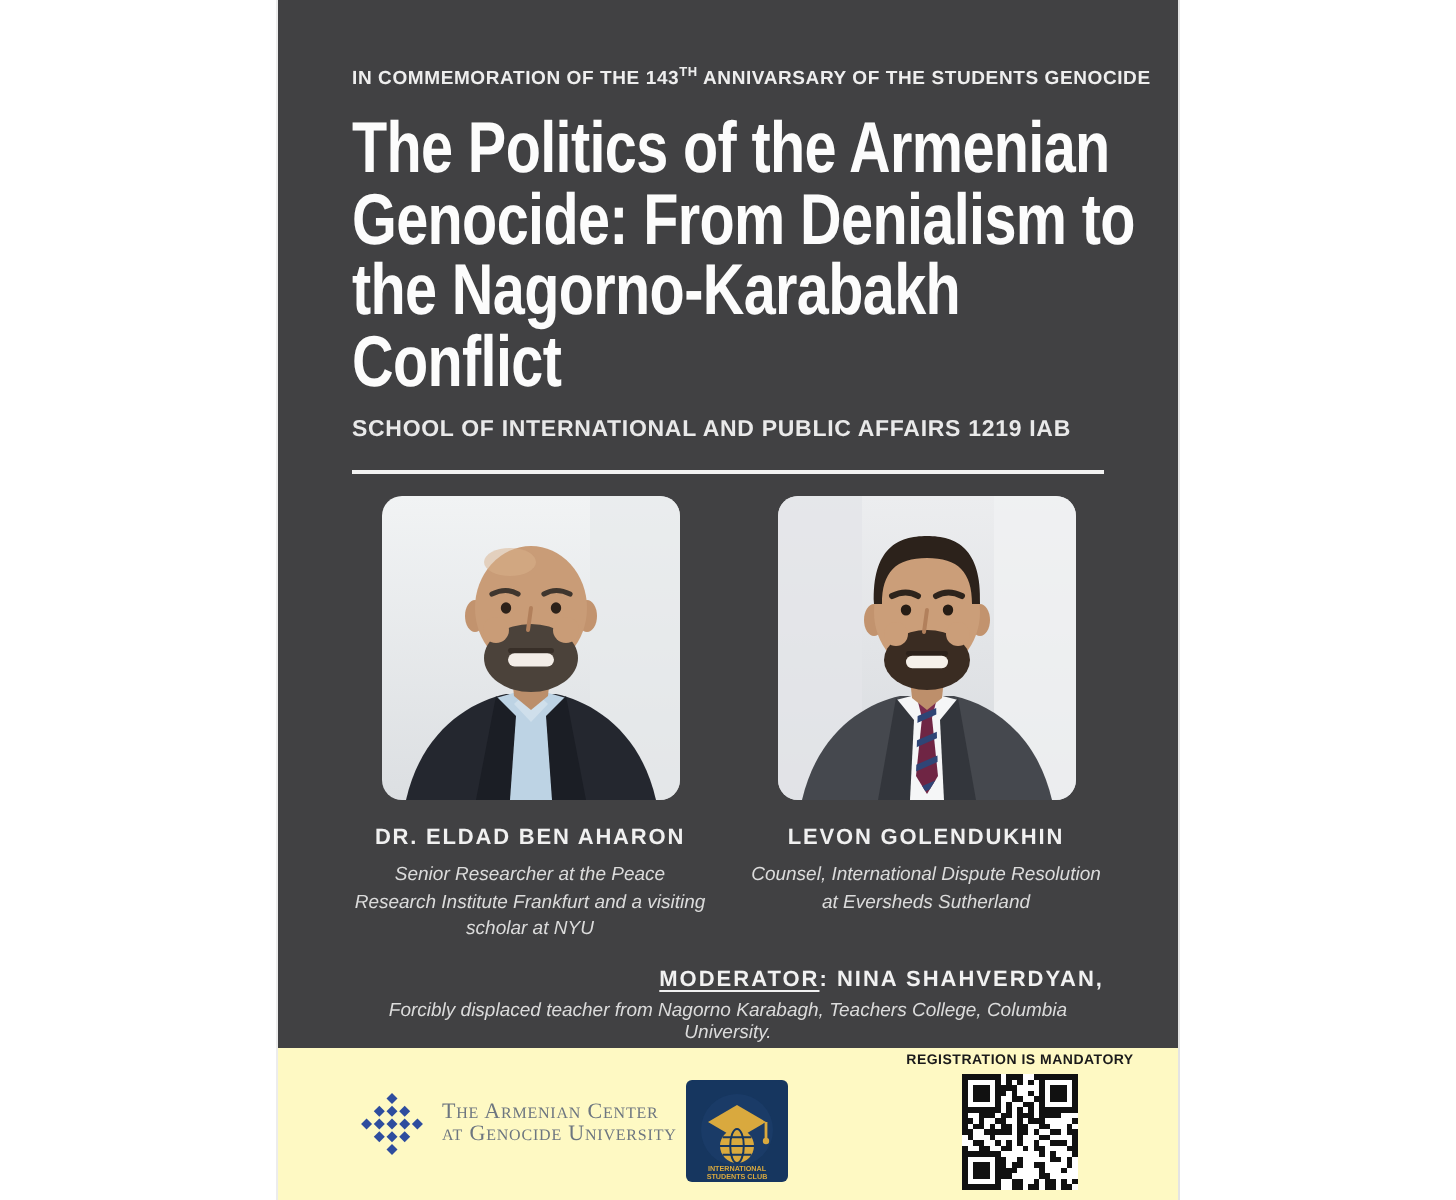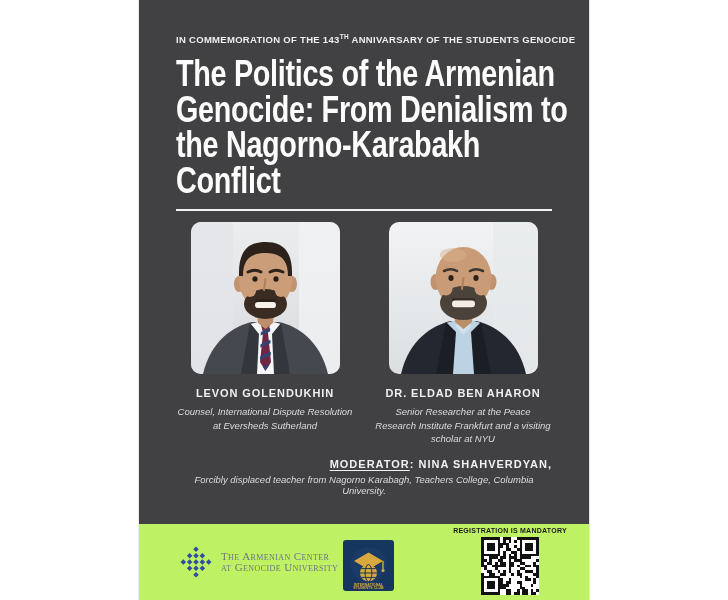--- a/index.html
+++ b/index.html
@@ -31,21 +31,21 @@
   .photo{width:149px;height:152px;border-radius:10px;overflow:hidden;flex:none;}
   .photo svg{display:block;}
   .speaker-name{margin-top:13px;font-size:11px;font-weight:700;letter-spacing:.9px;
     color:#f0f0f0;text-align:center;white-space:nowrap;}
   .speaker-bio{margin-top:6px;font-size:9.5px;line-height:13.5px;font-style:italic;
     color:#dbdbdb;text-align:center;max-width:178px;}
   .moderator{margin-top:12px;text-align:center;}
   .mod-line{font-size:11px;font-weight:700;letter-spacing:1px;color:#f1f1f1;text-align:right;}
   .mod-label{text-decoration:underline;text-underline-offset:2px;}
   .mod-bio{margin-top:4px;font-size:9.5px;font-style:italic;color:#dbdbdb;}
-  .footer{position:relative;width:100%;height:76px;background:#bef264;}
+  .footer{position:relative;width:100%;height:76px;background:#fef9c3;}
   .ac{position:absolute;left:39px;top:50%;transform:translateY(-50%);
     display:flex;align-items:center;gap:7px;}
   .ac-text{font-family:"Liberation Serif",serif;font-variant:small-caps;
     font-size:11px;line-height:11.5px;letter-spacing:.4px;color:#6d7680;white-space:nowrap;}
   .isc{position:absolute;left:204px;top:16px;width:51px;height:51px;}
   .qr-block{position:absolute;right:20px;top:3px;width:118px;
     display:flex;flex-direction:column;align-items:center;}
   .qr-label{font-size:7px;font-weight:700;letter-spacing:.25px;color:#1a1a1a;
     white-space:nowrap;}
   #qr{margin-top:3px;shape-rendering:crispEdges;}
@@ -63,25 +63,63 @@
       </div>
 
       <div class="title">
         <div class="title-line">The Politics of the Armenian</div>
         <div class="title-line">Genocide: From Denialism to</div>
         <div class="title-line">the Nagorno-Karabakh</div>
         <div class="title-line">Conflict</div>
       </div>
 
       <div class="schedule">
+        <div class="schedule-line">SCHOOL OF INTERNATIONAL AND PUBLIC AFFAIRS 1219 IAB</div>
       </div>
 
       <div class="divider"></div>
 
       <div class="speakers">
+
+        <div class="speaker">
+          <div class="photo">
+            <svg width="149" height="152" viewBox="0 0 149 152">
+              <defs>
+                <linearGradient id="gL" x1="0" y1="0" x2="0" y2="1">
+                  <stop offset="0" stop-color="#f1f3f4"></stop>
+                    <stop offset="1" stop-color="#dcdfe2"></stop>
+                </linearGradient>
+              </defs>
+              <rect width="149" height="152" fill="url(#gL)"></rect>
+              <rect x="104" width="45" height="152" fill="#e7e9eb" opacity="0.7"></rect>
+              <path d="M12 152 C20 117 44 103 62 99 L87 99 C105 103 129 117 137 152 Z" fill="#24272f"></path>
+              <path d="M57 101 L74.5 96 L92 101 L87 152 L62 152 Z" fill="#bdd3e4"></path>
+              <path d="M74.5 96 L66 104 L74.5 113 L83 104 Z" fill="#cfdfeb"></path>
+              <path d="M57 100 L47 152 L64 152 L67 110 Z" fill="#1b1e25"></path>
+              <path d="M92 100 L102 152 L85 152 L82 110 Z" fill="#1b1e25"></path>
+              <path d="M64 80 L85 80 L83 100 L74.5 107 L66 100 Z" fill="#bb8e6a"></path>
+              <ellipse cx="46.5" cy="60" rx="5" ry="8" fill="#c2936e"></ellipse>
+              <ellipse cx="102.5" cy="60" rx="5" ry="8" fill="#c2936e"></ellipse>
+              <ellipse cx="74.5" cy="56" rx="28" ry="31" fill="#c99c77"></ellipse>
+              <ellipse cx="64" cy="33" rx="13" ry="7" fill="#d9b18c" opacity="0.5"></ellipse>
+              <ellipse cx="74.5" cy="81" rx="23.5" ry="17" fill="#4b423a"></ellipse>
+              <circle cx="57" cy="67" r="6.5" fill="#c99c77"></circle>
+              <circle cx="92" cy="67" r="6.5" fill="#c99c77"></circle>
+              <rect x="63" y="76" width="23" height="2.6" rx="1.3" fill="#382f28"></rect>
+              <rect x="63" y="78.6" width="23" height="6.6" rx="3.3" fill="#f3ede7"></rect>
+              <path d="M55 49 Q62 45.5 68 49" stroke="#3f362e" stroke-width="2.6" fill="none" stroke-linecap="round"></path>
+              <path d="M81 49 Q87 45.5 94 49" stroke="#3f362e" stroke-width="2.6" fill="none" stroke-linecap="round"></path>
+              <ellipse cx="62" cy="56" rx="2.6" ry="2.9" fill="#2c2119"></ellipse>
+              <ellipse cx="87" cy="56" rx="2.6" ry="2.9" fill="#2c2119"></ellipse>
+              <path d="M74.5 56 L73 67" stroke="#b2805c" stroke-width="2" stroke-linecap="round" fill="none"></path>
+            </svg>
+          </div>
+          <div class="speaker-name">DR. ELDAD BEN AHARON</div>
+          <div class="speaker-bio">Senior Researcher at the Peace Research Institute Frankfurt and a visiting scholar at NYU</div>
+        </div>
 
         <div class="speaker">
           <div class="photo">
             <svg width="149" height="152" viewBox="0 0 149 152">
               <defs>
                 <linearGradient id="gR" x1="0" y1="0" x2="0" y2="1">
                   <stop offset="0" stop-color="#ecedef"></stop>
                     <stop offset="1" stop-color="#d8dbdf"></stop>
                 </linearGradient>
                 <clipPath id="tc">
@@ -114,57 +152,20 @@
               <path d="M79 50 Q85 46.5 92 50" stroke="#2e241c" stroke-width="3" fill="none" stroke-linecap="round"></path>
               <ellipse cx="64" cy="57" rx="2.6" ry="2.8" fill="#271d15"></ellipse>
               <ellipse cx="85" cy="57" rx="2.6" ry="2.8" fill="#271d15"></ellipse>
               <path d="M74.5 57 L73 68" stroke="#b2805c" stroke-width="2" stroke-linecap="round" fill="none"></path>
             </svg>
           </div>
           <div class="speaker-name">LEVON GOLENDUKHIN</div>
           <div class="speaker-bio">Counsel, International Dispute Resolution at Eversheds Sutherland</div>
         </div>
 
-        <div class="speaker">
-          <div class="photo">
-            <svg width="149" height="152" viewBox="0 0 149 152">
-              <defs>
-                <linearGradient id="gL" x1="0" y1="0" x2="0" y2="1">
-                  <stop offset="0" stop-color="#f1f3f4"></stop>
-                    <stop offset="1" stop-color="#dcdfe2"></stop>
-                </linearGradient>
-              </defs>
-              <rect width="149" height="152" fill="url(#gL)"></rect>
-              <rect x="104" width="45" height="152" fill="#e7e9eb" opacity="0.7"></rect>
-              <path d="M12 152 C20 117 44 103 62 99 L87 99 C105 103 129 117 137 152 Z" fill="#24272f"></path>
-              <path d="M57 101 L74.5 96 L92 101 L87 152 L62 152 Z" fill="#bdd3e4"></path>
-              <path d="M74.5 96 L66 104 L74.5 113 L83 104 Z" fill="#cfdfeb"></path>
-              <path d="M57 100 L47 152 L64 152 L67 110 Z" fill="#1b1e25"></path>
-              <path d="M92 100 L102 152 L85 152 L82 110 Z" fill="#1b1e25"></path>
-              <path d="M64 80 L85 80 L83 100 L74.5 107 L66 100 Z" fill="#bb8e6a"></path>
-              <ellipse cx="46.5" cy="60" rx="5" ry="8" fill="#c2936e"></ellipse>
-              <ellipse cx="102.5" cy="60" rx="5" ry="8" fill="#c2936e"></ellipse>
-              <ellipse cx="74.5" cy="56" rx="28" ry="31" fill="#c99c77"></ellipse>
-              <ellipse cx="64" cy="33" rx="13" ry="7" fill="#d9b18c" opacity="0.5"></ellipse>
-              <ellipse cx="74.5" cy="81" rx="23.5" ry="17" fill="#4b423a"></ellipse>
-              <circle cx="57" cy="67" r="6.5" fill="#c99c77"></circle>
-              <circle cx="92" cy="67" r="6.5" fill="#c99c77"></circle>
-              <rect x="63" y="76" width="23" height="2.6" rx="1.3" fill="#382f28"></rect>
-              <rect x="63" y="78.6" width="23" height="6.6" rx="3.3" fill="#f3ede7"></rect>
-              <path d="M55 49 Q62 45.5 68 49" stroke="#3f362e" stroke-width="2.6" fill="none" stroke-linecap="round"></path>
-              <path d="M81 49 Q87 45.5 94 49" stroke="#3f362e" stroke-width="2.6" fill="none" stroke-linecap="round"></path>
-              <ellipse cx="62" cy="56" rx="2.6" ry="2.9" fill="#2c2119"></ellipse>
-              <ellipse cx="87" cy="56" rx="2.6" ry="2.9" fill="#2c2119"></ellipse>
-              <path d="M74.5 56 L73 67" stroke="#b2805c" stroke-width="2" stroke-linecap="round" fill="none"></path>
-            </svg>
-          </div>
-          <div class="speaker-name">DR. ELDAD BEN AHARON</div>
-          <div class="speaker-bio">Senior Researcher at the Peace Research Institute Frankfurt and a visiting scholar at NYU</div>
-        </div>
-
       </div>
 
       <div class="moderator">
         <div class="mod-line">
           <span class="mod-label">MODERATOR</span><span>: NINA SHAHVERDYAN,</span>
         </div>
         <div class="mod-bio">Forcibly displaced teacher from Nagorno Karabagh, Teachers College, Columbia University.</div>
       </div>
 
     </div>

